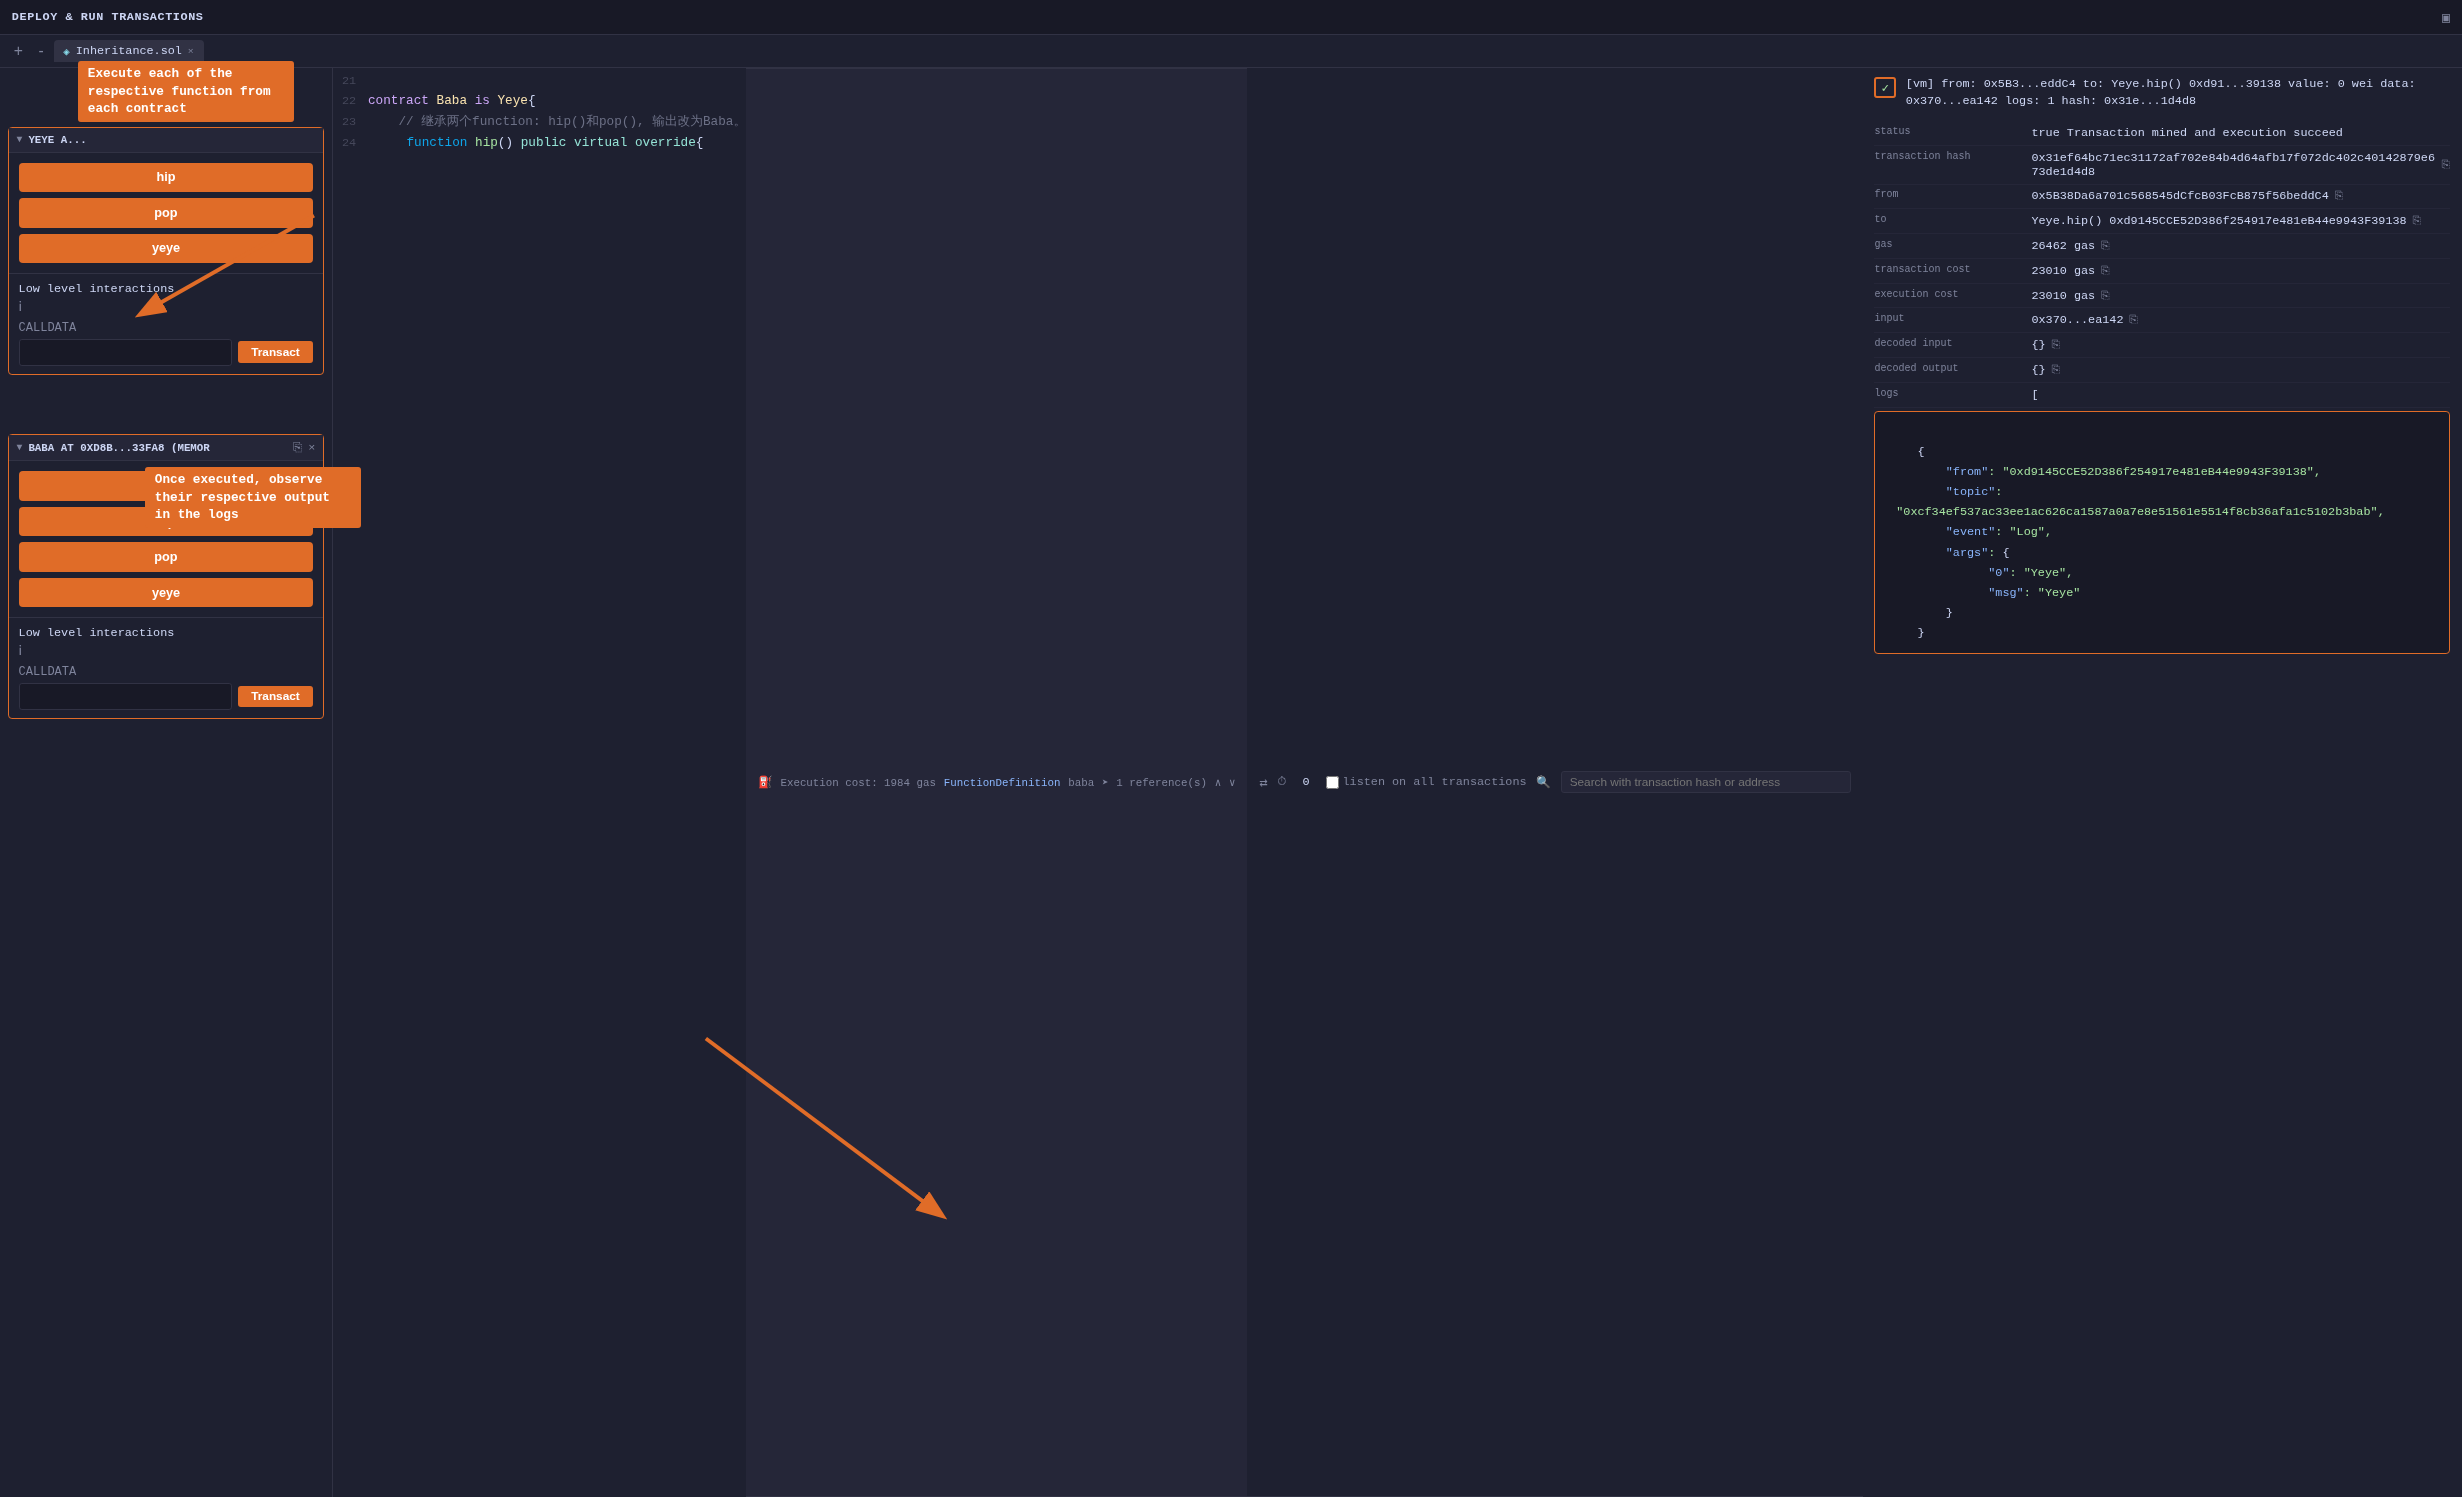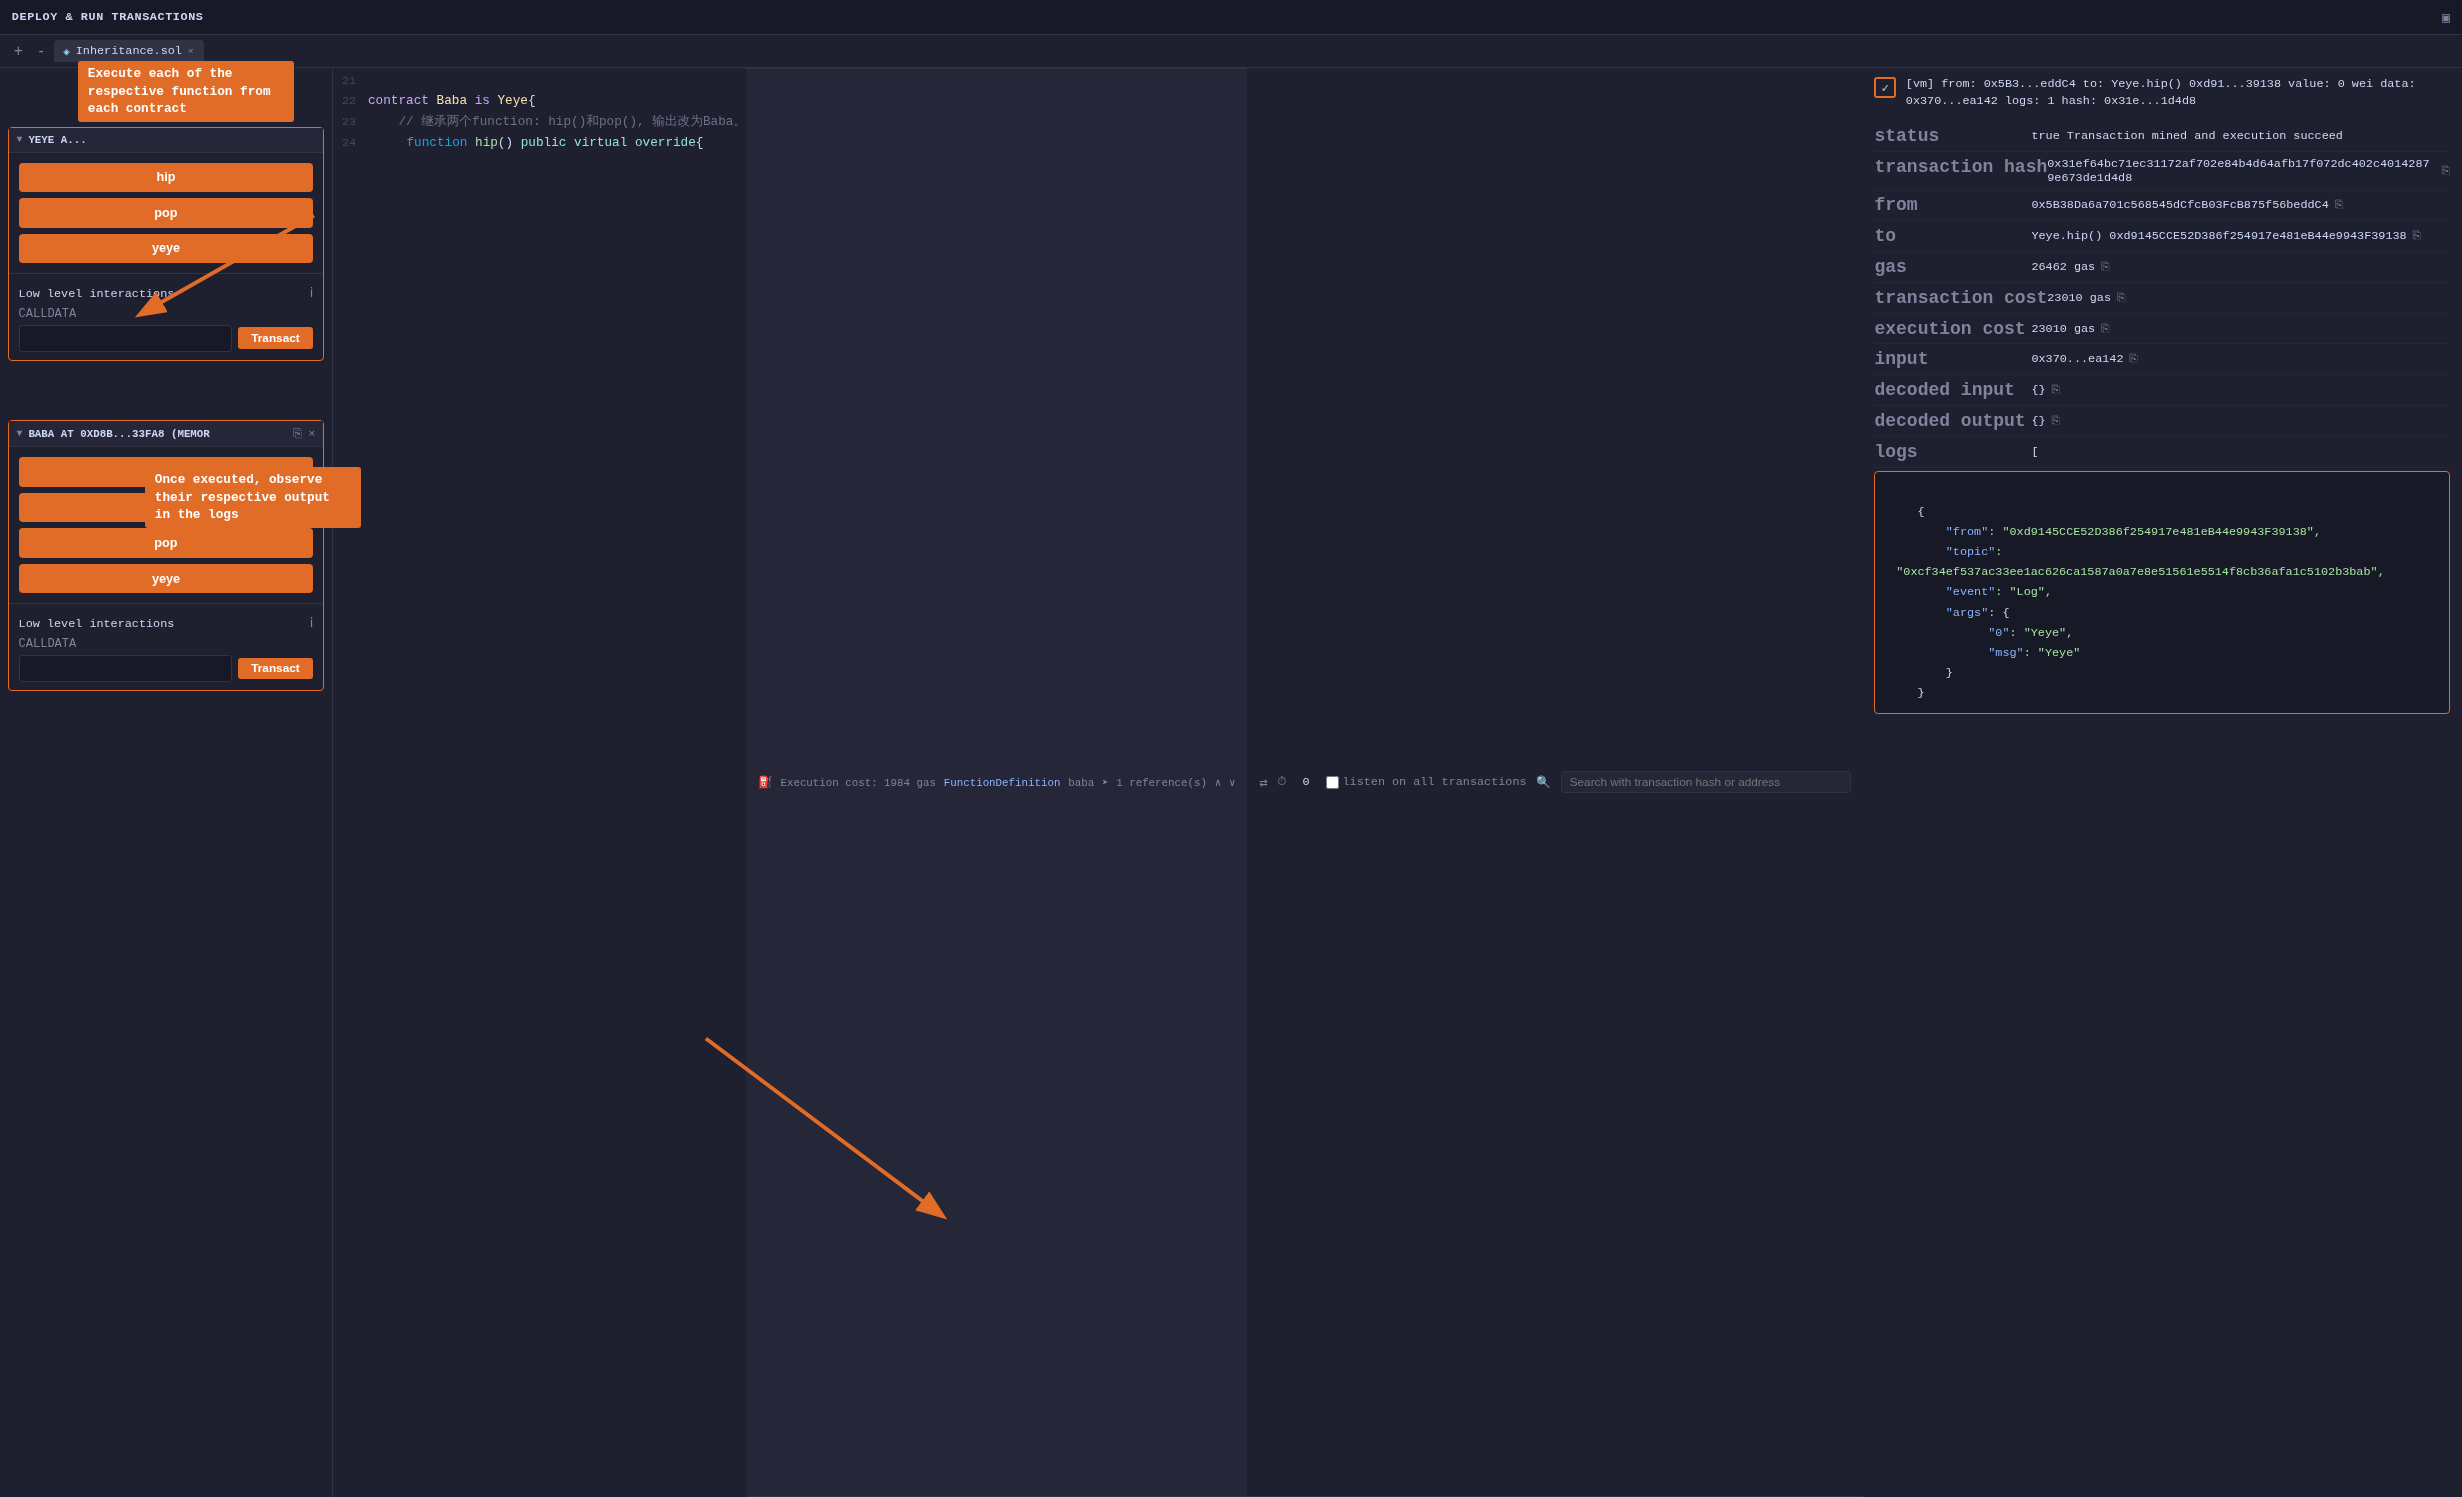--- a/index.html
+++ b/index.html
@@ -148,23 +148,24 @@
       width: 100%;
       text-align: center;
     }
 
     .low-level {
       padding: 7.8px 9.8px;
       border-top: 1px solid #313244;
     }
     .low-level-header {
       display: flex;
-      align-items: flex-end;
+      align-items: flex-start;
       justify-content: space-between;
       margin-bottom: 5.9px;
+      flex-direction: column;
     }
     .low-level-title {
       font-size: 11.8px;
       color: #cdd6f4;
     }
     .low-level-info {
       color: #7f849c;
       font-size: 13.7px;
       cursor: pointer;
     }
@@ -354,24 +355,23 @@
       margin-left: 0;
       width: 100%;
     }
     .log-row {
       display: flex;
       border-bottom: 1px solid #252638;
       padding: 4.9px 0;
     }
     .log-key {
       color: #7f849c;
-      font-size: 18px;
+      font-size: 10px;
       min-width: 157px;
       flex-shrink: 0;
-      font-weight: bold;
     }
     .log-val {
       color: #cdd6f4;
       font-size: 11.8px;
       word-break: break-all;
       display: flex;
       align-items: center;
       gap: 5.9px;
     }
     .copy-small {

